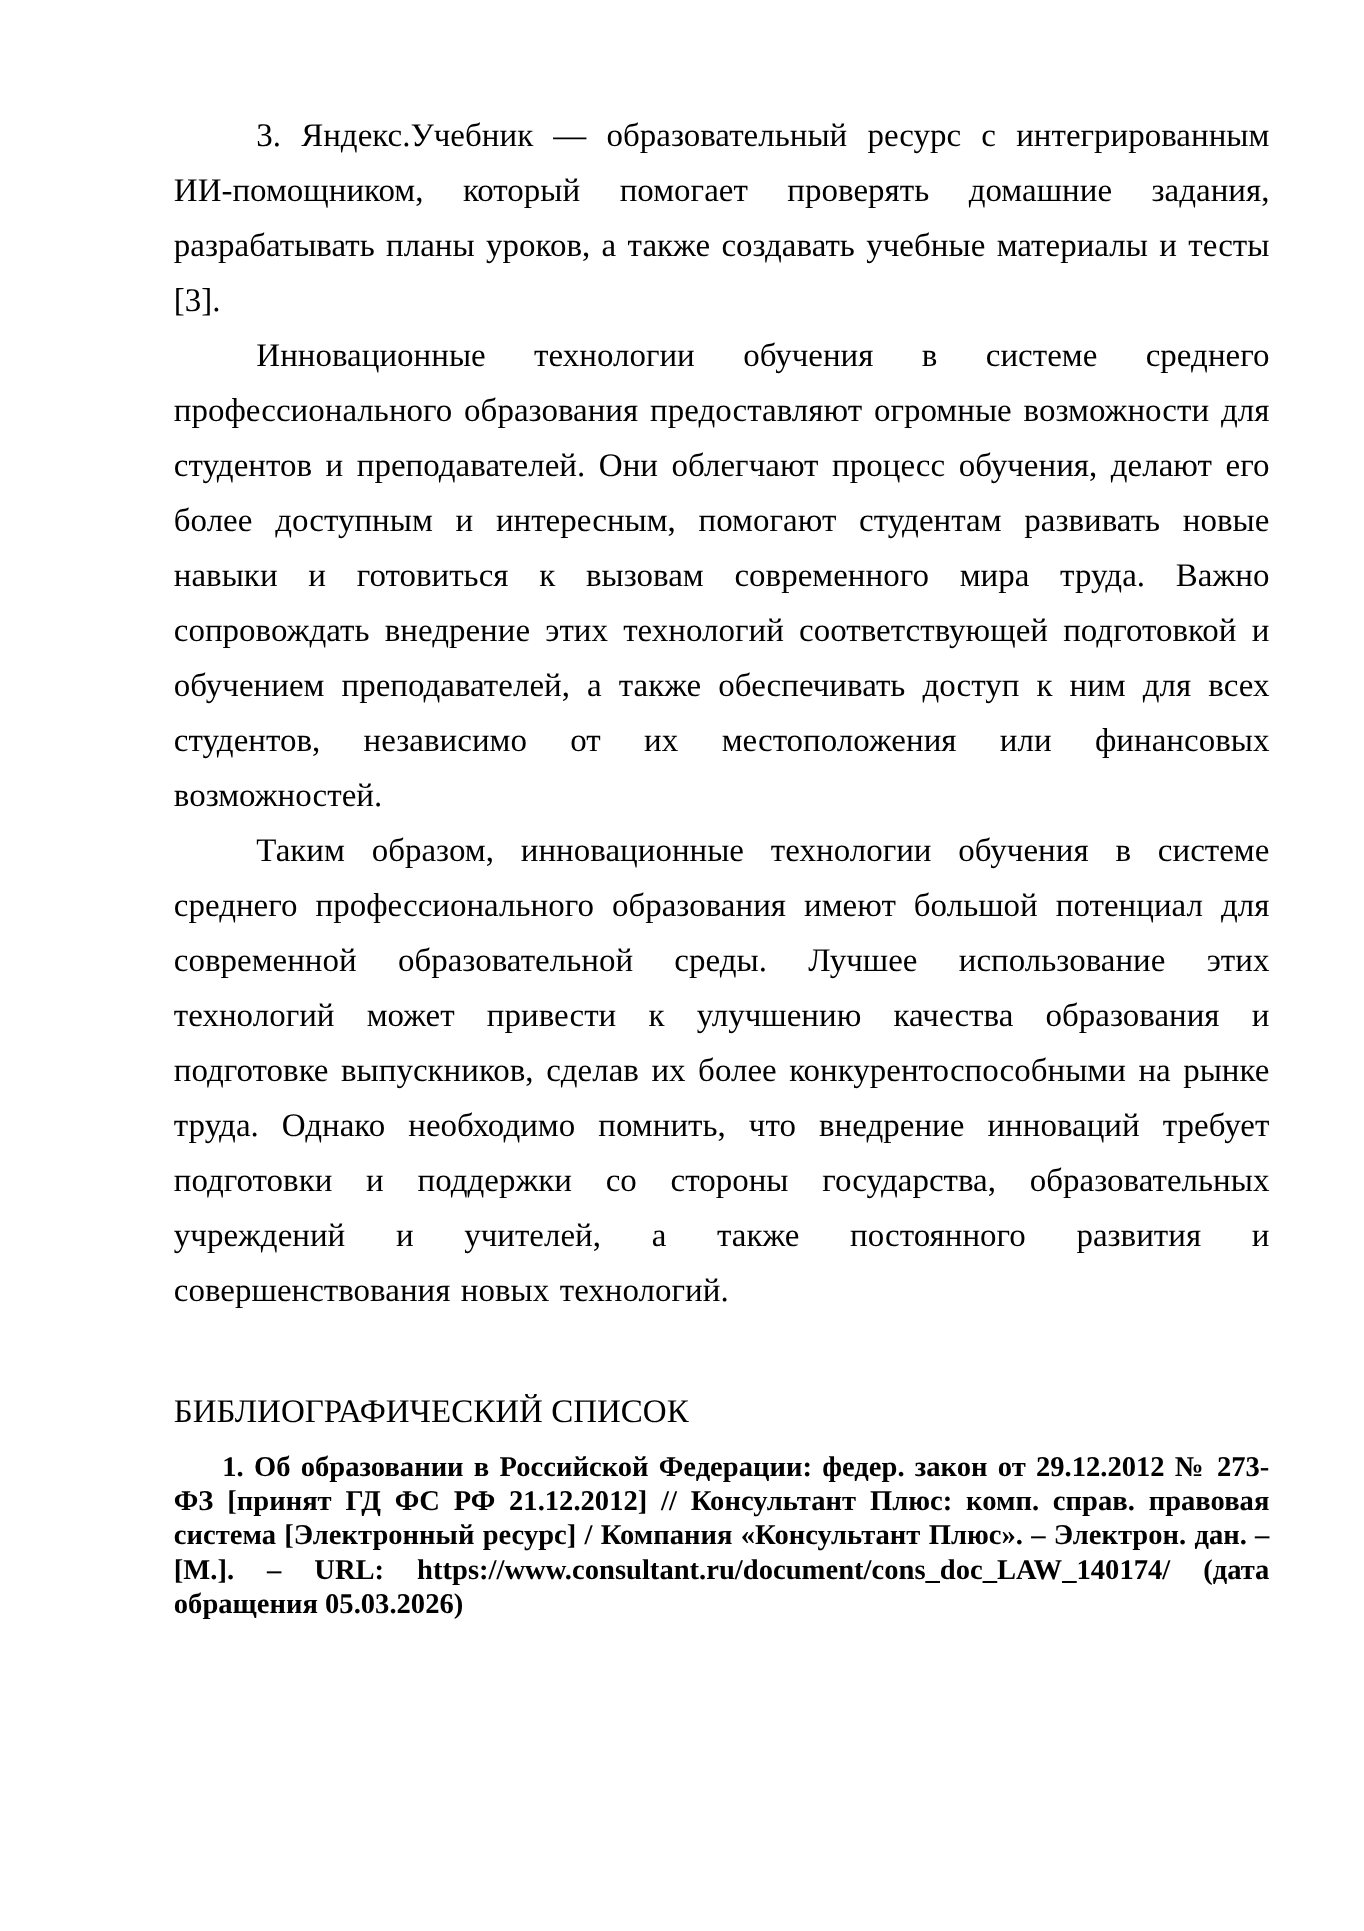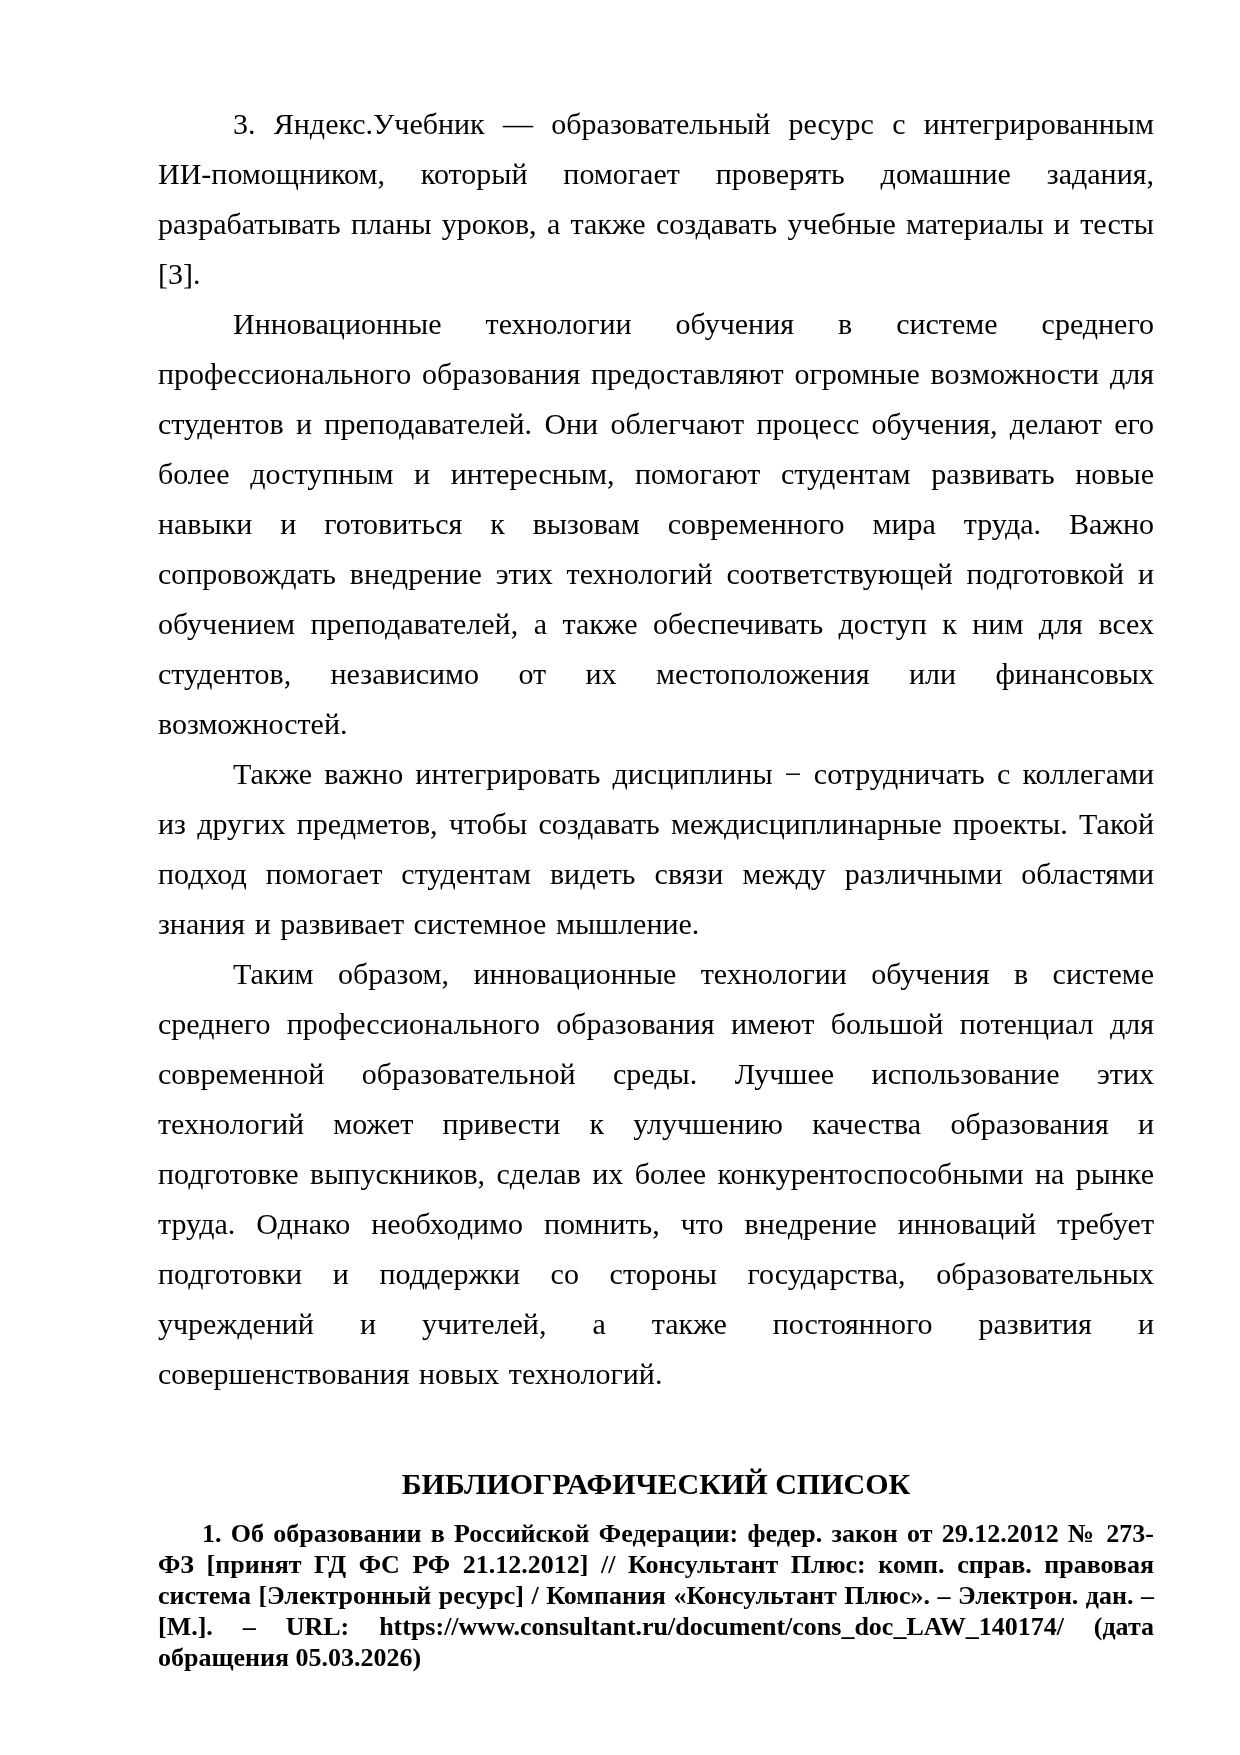--- a/index.html
+++ b/index.html
@@ -30,43 +30,41 @@
     font-size: 30px;
     line-height: 50px;
     text-align: justify;
     text-indent: 75px;
     word-spacing: 2px;
   }
   .bib-heading {
     margin: 60px 0 0 0;
     font-size: 30px;
     line-height: 50px;
-    font-weight: bold;
-    text-align: center;
+    font-weight: normal;
     text-indent: 0;
   }
   .bibliography p {
     margin: 9px 0 0 0;
     font-size: 26px;
     line-height: 31px;
     text-align: justify;
     text-indent: 44px;
     font-weight: bold;
   }
 </style>
 </head>
 <body>
 
 <div class="page">
   <div class="text-block">
 
     <div class="body-text">
       <p>3. Яндекс.Учебник — образовательный ресурс с интегрированным ИИ-помощником, который помогает проверять домашние задания, разрабатывать планы уроков, а также создавать учебные материалы и тесты [3].</p>
       <p>Инновационные технологии обучения в системе среднего профессионального образования предоставляют огромные возможности для студентов и преподавателей. Они облегчают процесс обучения, делают его более доступным и интересным, помогают студентам развивать новые навыки и готовиться к вызовам современного мира труда. Важно сопровождать внедрение этих технологий соответствующей подготовкой и обучением преподавателей, а также обеспечивать доступ к ним для всех студентов, независимо от их местоположения или финансовых возможностей.</p>
-      <p>Также важно интегрировать дисциплины − сотрудничать с коллегами из других предметов, чтобы создавать междисциплинарные проекты. Такой подход помогает студентам видеть связи между различными областями знания и развивает системное мышление.</p>
       <p>Таким образом, инновационные технологии обучения в системе среднего профессионального образования имеют большой потенциал для современной образовательной среды. Лучшее использование этих технологий может привести к улучшению качества образования и подготовке выпускников, сделав их более конкурентоспособными на рынке труда. Однако необходимо помнить, что внедрение инноваций требует подготовки и поддержки со стороны государства, образовательных учреждений и учителей, а также постоянного развития и совершенствования новых технологий.</p>
     </div>
 
     <h2 class="bib-heading">БИБЛИОГРАФИЧЕСКИЙ СПИСОК</h2>
 
     <div class="bibliography">
       <p>1. Об образовании в Российской Федерации: федер. закон от 29.12.2012 № 273-ФЗ [принят ГД ФС РФ 21.12.2012] // Консультант Плюс: комп. справ. правовая система [Электронный ресурс] / Компания «Консультант Плюс». – Электрон. дан. – [М.]. – URL: https://www.consultant.ru/document/cons_doc_LAW_140174/ (дата обращения 05.03.2026)</p>
     </div>
 
   </div>

